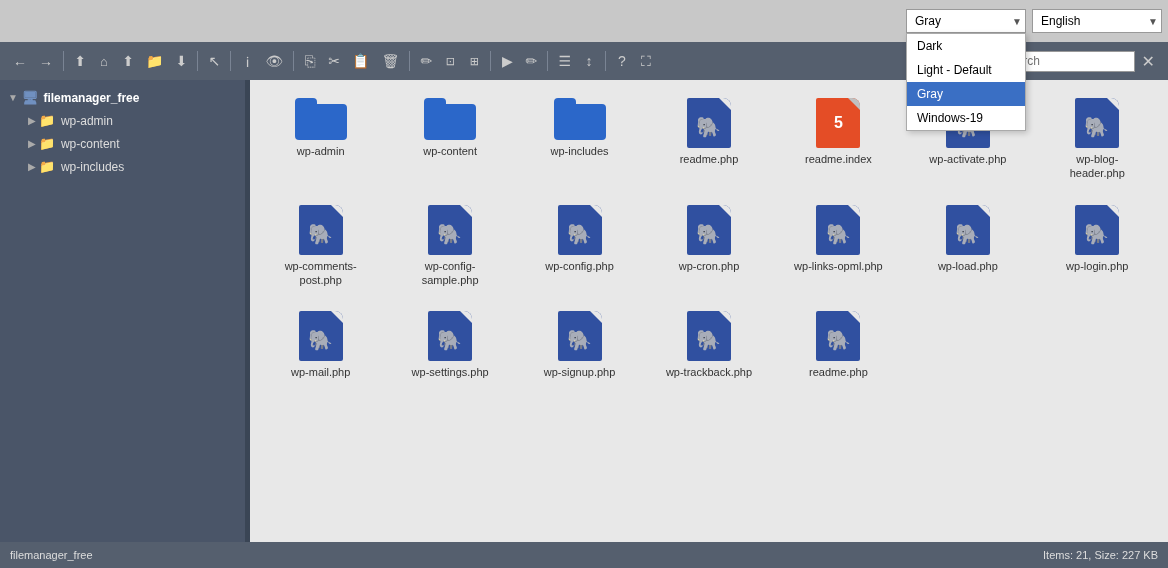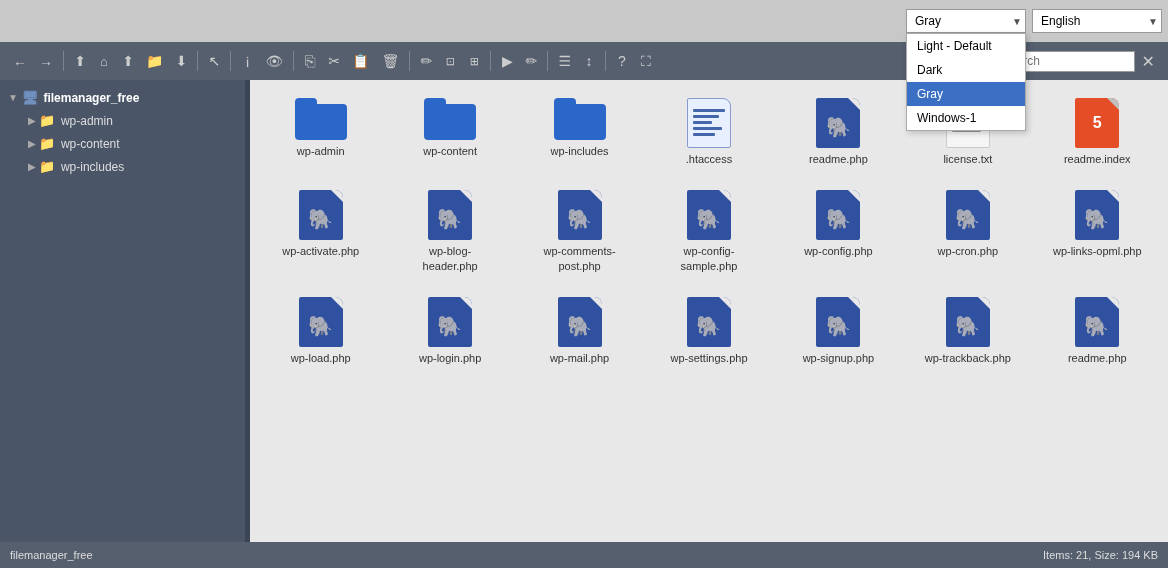--- a/index.html
+++ b/index.html
@@ -61,24 +61,24 @@
         <select class="theme-select">
           <option>Gray</option>
           <option>Light - Default</option>
           <option>Dark</option>
           <option>Windows-10</option>
         </select>
         <span class="select-arrow">▼</span>
 
         
         <div class="theme-dropdown">
+          <div class="theme-dropdown-item">Dark</div>
           <div class="theme-dropdown-item">Light - Default</div>
-          <div class="theme-dropdown-item">Dark</div>
           <div class="theme-dropdown-item selected">Gray</div>
-          <div class="theme-dropdown-item">Windows-1</div>
+          <div class="theme-dropdown-item">Windows-19</div>
         </div>
       </div>
 
       <div class="lang-select-wrapper">
         <select class="lang-select">
           <option>English</option>
         </select>
         <span class="select-arrow">▼</span>
       </div>
     </div>
@@ -173,59 +173,31 @@
         </div>
 
         <div class="file-item">
           <div style="width:52px;height:42px;position:relative;">
             <div style="width:52px;height:36px;background:#2b67c9;border-radius:0 4px 4px 4px;position:absolute;bottom:0;"></div>
             <div style="width:22px;height:10px;background:#2b67c9;border-radius:4px 4px 0 0;position:absolute;top:0;left:0;"></div>
           </div>
           <span class="file-label">wp-includes</span>
         </div>
 
-        <div class="file-item">
-          <div style="width:44px;height:50px;position:relative;">
-            <div style="width:44px;height:50px;background:#e8f0ff;border:1px solid #8899cc;border-radius:2px 8px 2px 2px;position:relative;">
-              <div style="padding:10px 5px 5px 5px;">
-                <div style="height:3px;background:#4466aa;margin-bottom:3px;border-radius:1px;"></div>
-                <div style="height:3px;background:#4466aa;margin-bottom:3px;border-radius:1px;width:80%;"></div>
-                <div style="height:3px;background:#4466aa;margin-bottom:3px;border-radius:1px;width:60%;"></div>
-                <div style="height:3px;background:#4466aa;margin-bottom:3px;border-radius:1px;width:90%;"></div>
-                <div style="height:3px;background:#4466aa;margin-bottom:3px;border-radius:1px;width:70%;"></div>
-              </div>
-            </div>
-          </div>
-          <span class="file-label">.htaccess</span>
-        </div>
 
         <div class="file-item">
           <div style="width:44px;height:50px;position:relative;">
             <div style="width:44px;height:50px;background:#3050a0;border-radius:2px 8px 2px 2px;position:relative;overflow:hidden;display:flex;align-items:center;justify-content:center;">
               <div style="position:absolute;top:0;right:0;width:0;height:0;border-style:solid;border-width:0 12px 12px 0;border-color:transparent #e8e8e8 transparent transparent;"></div>
               <span style="font-size:20px;color:rgba(255,255,255,0.85);margin-top:8px;">🐘</span>
             </div>
           </div>
           <span class="file-label">readme.php</span>
         </div>
 
-        <div class="file-item">
-          <div style="width:44px;height:50px;position:relative;">
-            <div style="width:44px;height:50px;background:#f5f5f5;border:1px solid #ccc;border-radius:2px 8px 2px 2px;position:relative;">
-              <div style="position:absolute;top:0;right:0;width:0;height:0;border-style:solid;border-width:0 12px 12px 0;border-color:transparent #e8e8e8 transparent transparent;"></div>
-              <div style="padding:12px 5px 5px 5px;">
-                <div style="height:3px;background:#999;margin-bottom:3px;border-radius:1px;"></div>
-                <div style="height:3px;background:#999;margin-bottom:3px;border-radius:1px;width:80%;"></div>
-                <div style="height:3px;background:#999;margin-bottom:3px;border-radius:1px;width:60%;"></div>
-                <div style="height:3px;background:#999;margin-bottom:3px;border-radius:1px;width:90%;"></div>
-              </div>
-            </div>
-          </div>
-          <span class="file-label">license.txt</span>
-        </div>
 
         <div class="file-item">
           <div style="width:44px;height:50px;position:relative;">
             <div style="width:44px;height:50px;background:#e44d26;border-radius:2px 8px 2px 2px;display:flex;align-items:center;justify-content:center;position:relative;overflow:hidden;">
               <div style="position:absolute;top:0;right:0;width:0;height:0;border-style:solid;border-width:0 12px 12px 0;border-color:transparent #c0c0c0 transparent transparent;"></div>
               <span style="color:#fff;font-size:16px;font-weight:bold;">5</span>
             </div>
           </div>
           <span class="file-label">readme.index</span>
         </div>
@@ -341,16 +313,16 @@
           </div>
           <span class="file-label">readme.php</span>
         </div>
 
       </div>
     </div>
   </div>
 
   <div class="status-bar">
     <span>filemanager_free</span>
-    <span>Items: 21, Size: 194 KB</span>
+    <span>Items: 21, Size: 227 KB</span>
   </div>
 
 </div>
 
 </body></html>

